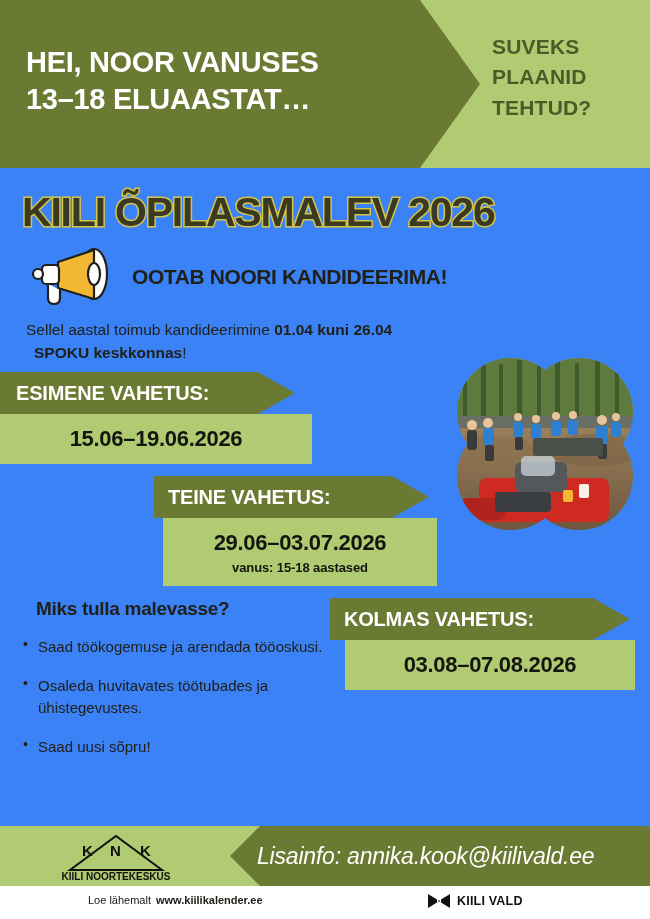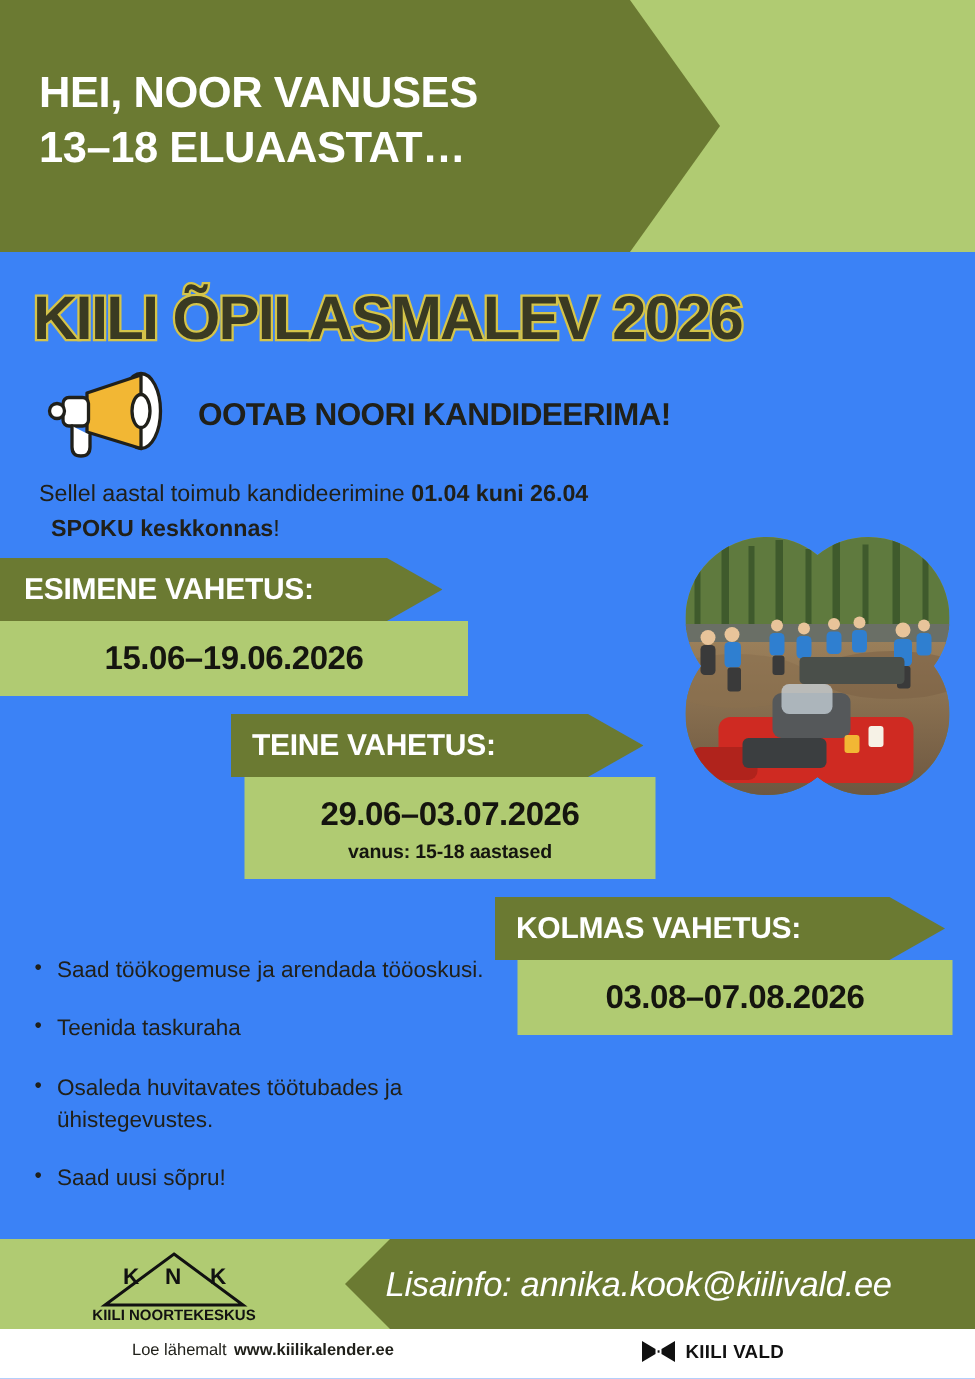--- a/index.html
+++ b/index.html
@@ -201,20 +201,25 @@
 </head>
 <body>
 
 <div class="poster">
 
   <div class="header">
     <div class="header-dark"></div>
     <div class="header-title">
       <span>HEI, NOOR VANUSES</span>
       <span class="l2">13–18 ELUAASTAT…</span>
+    </div>
+    <div class="header-side">
+      <span>SUVEKS</span>
+      <span>PLAANID</span>
+      <span>TEHTUD?</span>
     </div>
   </div>
 
   <div class="main-title">KIILI ÕPILASMALEV 2026</div>
 
   <div class="mega-row">
     <svg class="megaphone" viewBox="0 0 96 62">
       <ellipse cx="70" cy="28" rx="13" ry="25" fill="#ffffff" stroke="#20201a" stroke-width="2.2"></ellipse>
       <path d="M70 4 L34 16 L34 42 L70 53 Z" fill="#f2b734" stroke="#20201a" stroke-width="2.2" stroke-linejoin="round"></path>
       <ellipse cx="70" cy="28" rx="6" ry="11" fill="#ffffff" stroke="#20201a" stroke-width="2.2"></ellipse>
@@ -312,23 +317,23 @@
   <div class="banner-body" id="s2b">
     <span>29.06–03.07.2026</span>
     <span class="banner-sub">vanus: 15-18 aastased</span>
   </div>
 
   <div class="banner-head" id="s3h">KOLMAS VAHETUS:</div>
   <div class="banner-body" id="s3b">
     <span>03.08–07.08.2026</span>
   </div>
 
+  <div class="why-title">Miks tulla malevasse?</div>
   <ul class="why-list">
     <li>Saad töökogemuse ja arendada tööoskusi.</li>
-    <li>Teenida taskuraha</li>
     <li>Osaleda huvitavates töötubades ja ühistegevustes.</li>
     <li>Saad uusi sõpru!</li>
   </ul>
 
   <div class="footer-band">
     <div class="footer-dark"></div>
   </div>
 
   <svg class="knk-logo" viewBox="0 0 116 50">
     <path d="M58 4 L104 38 L12 38 Z" fill="none" stroke="#111" stroke-width="2"></path>

